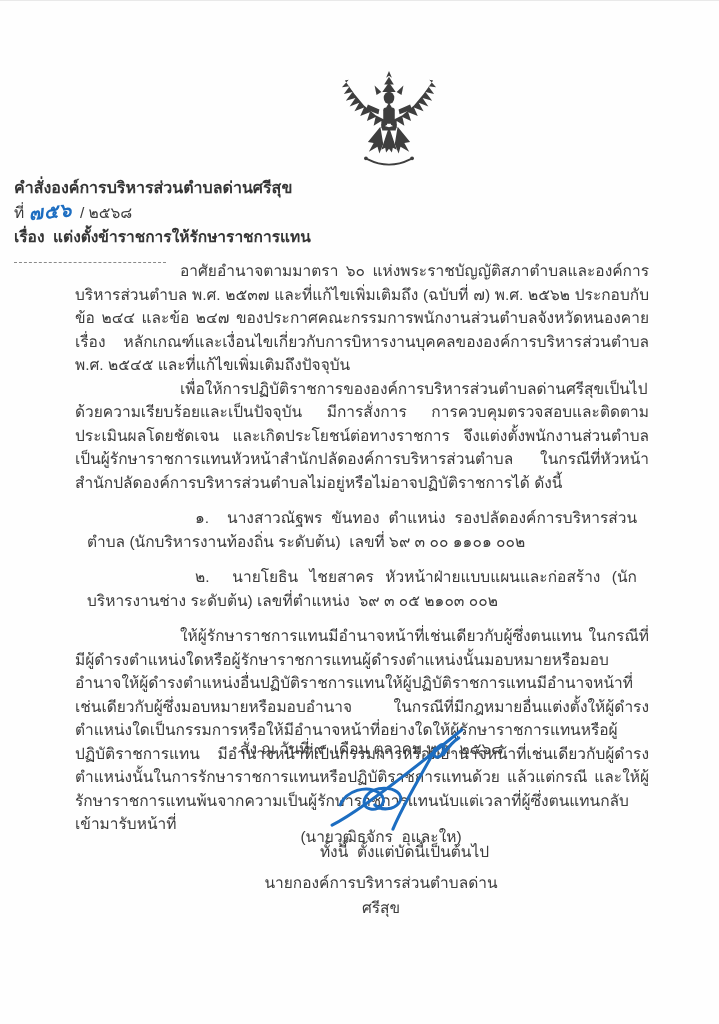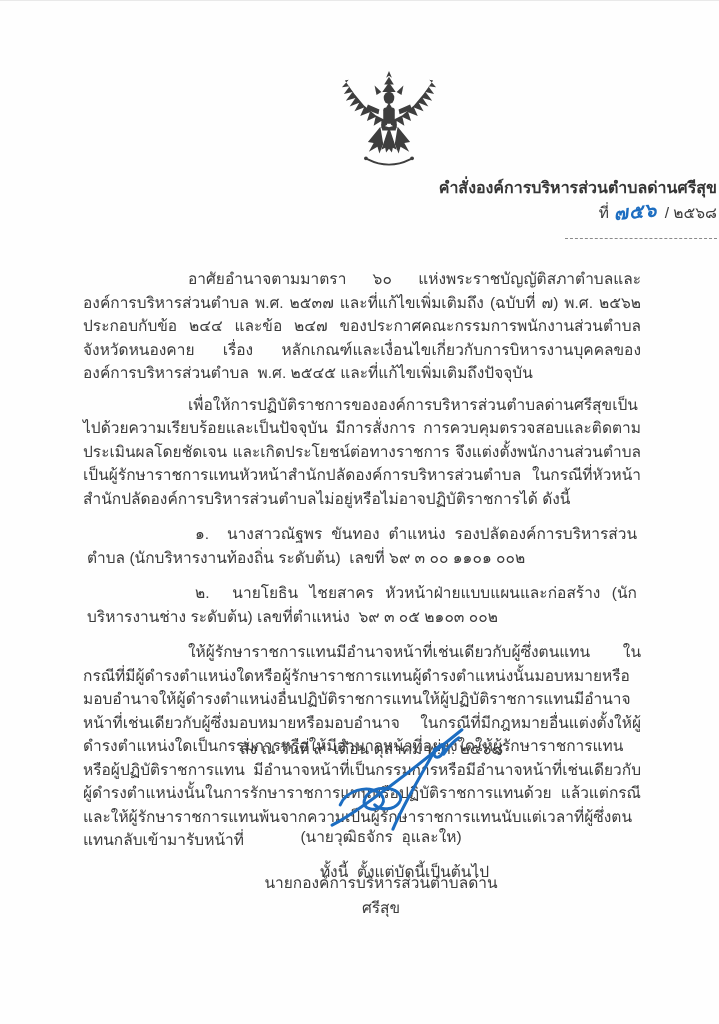--- a/index.html
+++ b/index.html
@@ -10,38 +10,38 @@
     background:#fefefe;
     font-family:"Liberation Sans", sans-serif;
     color:#3c3c3c;
     overflow:hidden;
     border-top:1px solid #e9e9e9;
   }
   
   .emblem{position:absolute;top:70px;left:310px;width:158px;height:96px;}
   .emblem svg{width:100%;height:100%;}
   
-  .header{position:absolute;top:176px;left:0;width:717px;text-align:right;padding-left:14px;box-sizing:border-box;}
+  .header{position:absolute;top:176px;left:0;width:717px;text-align:left;padding-left:14px;box-sizing:border-box;}
   .hdr-org{font-size:16px;font-weight:600;color:#343434;line-height:22px;}
   .hdr-no{font-size:15.5px;line-height:24px;color:#3c3c3c;}
   .hdr-no .hand{
     display:inline-block;color:#1c6dc1;font-size:19px;font-weight:600;
     transform:rotate(-5deg) skewX(-10deg);margin:0 6px;
     font-family:"DejaVu Serif", serif;letter-spacing:1px;
   }
   .hdr-subject{font-size:15.5px;font-weight:600;color:#343434;line-height:24px;white-space:pre;}
   .hdr-divider{display:inline-block;width:152px;border-top:1.5px dashed #8a8a8a;margin-top:8px;}
   
   .body{
     position:absolute;top:258px;left:75px;width:574px;
     font-size:15.5px;line-height:23.5px;
     text-align:justify;text-justify:inter-word;
     overflow-wrap:break-word;word-break:normal;
   }
-  .par{margin:8px;text-indent:105px;white-space:pre-wrap;}
+  .par{margin:0;text-indent:105px;white-space:pre-wrap;}
   .par-item{margin:12px;text-indent:108px;white-space:pre-wrap;}
   .par-gap{margin-top:7px;}
   .closing{margin:0;margin-top:4px;text-indent:85px;text-align:center;white-space:pre;}
   
   .date-line{position:absolute;top:735px;left:240px;font-size:15.5px;white-space:pre;}
   .signature{position:absolute;top:724px;left:326px;width:142px;height:108px;}
   .signature svg{width:100%;height:100%;}
   .signer-name{position:absolute;top:823px;left:256px;width:250px;text-align:center;font-size:15.5px;white-space:pre;}
   .signer-title{position:absolute;top:847px;left:246px;width:270px;text-align:center;font-size:15.5px;margin-top:22px;}
 </style>
@@ -87,20 +87,21 @@
       <circle cx="56" cy="91" r="2" fill="#3e3e3e"></circle>
       <circle cx="104" cy="91" r="2" fill="#3e3e3e"></circle>
     </svg>
   </div>
 
   <div class="header">
     <div class="hdr-org">คำสั่งองค์การบริหารส่วนตำบลด่านศรีสุข</div>
     <div class="hdr-no">
       <span>ที่</span><span class="hand">๗๕๖</span><span>/ ๒๕๖๘</span>
     </div>
+    <div class="hdr-subject">เรื่อง  แต่งตั้งข้าราชการให้รักษาราชการแทน</div>
     <span class="hdr-divider"></span>
   </div>
 
   <div class="body">
     <p class="par">อาศัยอำนาจตามมาตรา ๖๐ แห่งพระราชบัญญัติสภาตำบลและองค์การบริหารส่วนตำบล พ.ศ. ๒๕๓๗ และที่แก้ไขเพิ่มเติมถึง (ฉบับที่ ๗) พ.ศ. ๒๕๖๒ ประกอบกับข้อ ๒๔๔ และข้อ ๒๔๗ ของประกาศคณะกรรมการพนักงานส่วนตำบลจังหวัดหนองคาย เรื่อง หลักเกณฑ์และเงื่อนไขเกี่ยวกับการบิหารงานบุคคลขององค์การบริหารส่วนตำบล  พ.ศ. ๒๕๔๕ และที่แก้ไขเพิ่มเติมถึงปัจจุบัน</p>
     <p class="par">เพื่อให้การปฏิบัติราชการขององค์การบริหารส่วนตำบลด่านศรีสุขเป็นไปด้วยความเรียบร้อยและเป็นปัจจุบัน มีการสั่งการ การควบคุมตรวจสอบและติดตามประเมินผลโดยชัดเจน และเกิดประโยชน์ต่อทางราชการ จึงแต่งตั้งพนักงานส่วนตำบลเป็นผู้รักษาราชการแทนหัวหน้าสำนักปลัดองค์การบริหารส่วนตำบล ในกรณีที่หัวหน้าสำนักปลัดองค์การบริหารส่วนตำบลไม่อยู่หรือไม่อาจปฏิบัติราชการได้ ดังนี้</p>
     <p class="par-item">๑.  นางสาวณัฐพร ขันทอง ตำแหน่ง รองปลัดองค์การบริหารส่วนตำบล (นักบริหารงานท้องถิ่น ระดับต้น)  เลขที่ ๖๙ ๓ ๐๐ ๑๑๐๑ ๐๐๒</p>
     <p class="par-item">๒.  นายโยธิน ไชยสาคร หัวหน้าฝ่ายแบบแผนและก่อสร้าง (นักบริหารงานช่าง ระดับต้น) เลขที่ตำแหน่ง  ๖๙ ๓ ๐๕ ๒๑๐๓ ๐๐๒</p>
     <p class="par par-gap">ให้ผู้รักษาราชการแทนมีอำนาจหน้าที่เช่นเดียวกับผู้ซึ่งตนแทน ในกรณีที่มีผู้ดำรงตำแหน่งใดหรือผู้รักษาราชการแทนผู้ดำรงตำแหน่งนั้นมอบหมายหรือมอบอำนาจให้ผู้ดำรงตำแหน่งอื่นปฏิบัติราชการแทนให้ผู้ปฏิบัติราชการแทนมีอำนาจหน้าที่เช่นเดียวกับผู้ซึ่งมอบหมายหรือมอบอำนาจ ในกรณีที่มีกฎหมายอื่นแต่งตั้งให้ผู้ดำรงตำแหน่งใดเป็นกรรมการหรือให้มีอำนาจหน้าที่อย่างใดให้ผู้รักษาราชการแทนหรือผู้ปฏิบัติราชการแทน มีอำนาจหน้าที่เป็นกรรมการหรือมีอำนาจหน้าที่เช่นเดียวกับผู้ดำรงตำแหน่งนั้นในการรักษาราชการแทนหรือปฏิบัติราชการแทนด้วย แล้วแต่กรณี และให้ผู้รักษาราชการแทนพ้นจากความเป็นผู้รักษาราชการแทนนับแต่เวลาที่ผู้ซึ่งตนแทนกลับเข้ามารับหน้าที่</p>
     <p class="closing">ทั้งนี้  ตั้งแต่บัดนี้เป็นต้นไป</p>

